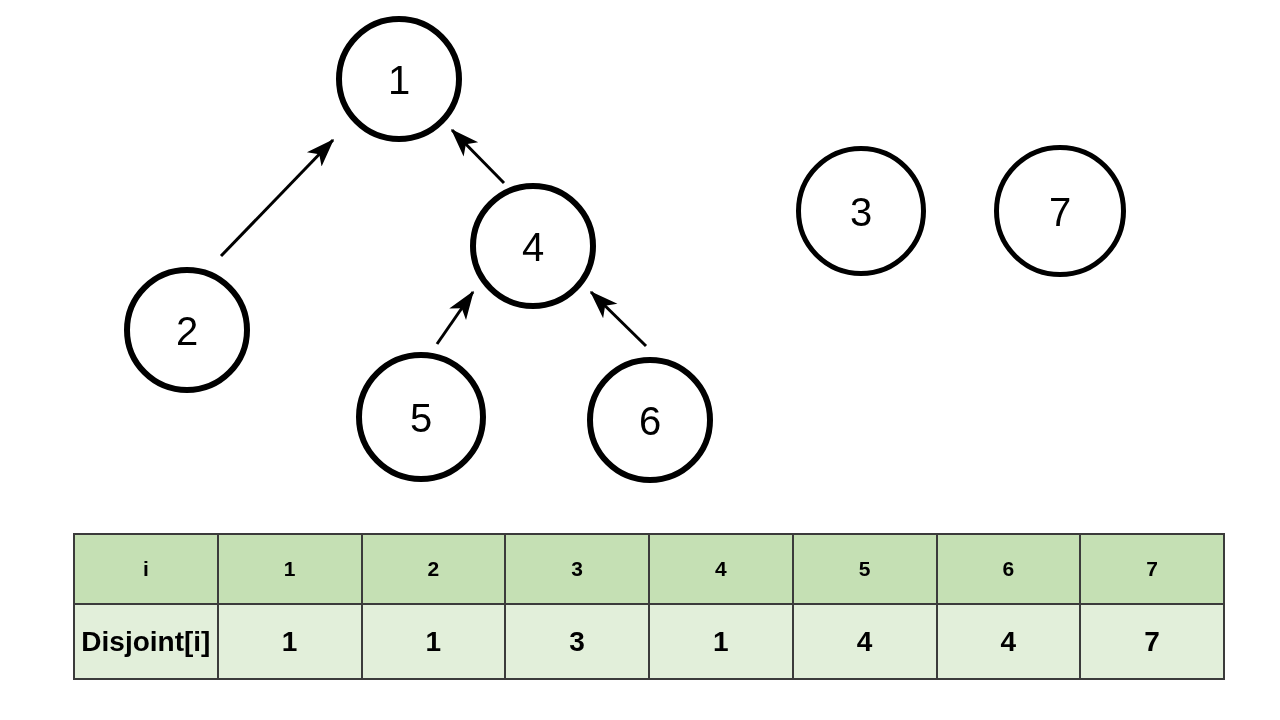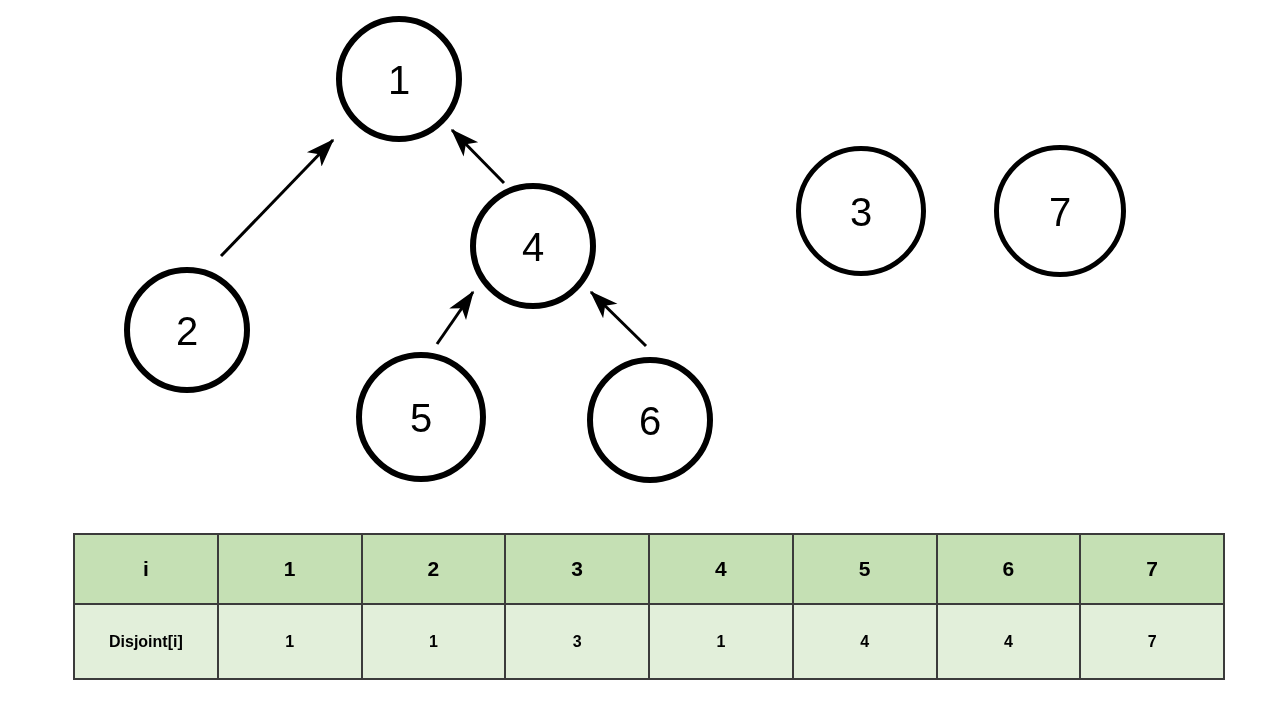--- a/index.html
+++ b/index.html
@@ -69,21 +69,21 @@
   #disjoint-table tr.header-row td {
     background: #c5e0b4;
     height: 68px;
     font-size: 21px;
     font-weight: bold;
     color: #000000;
   }
   #disjoint-table tr.data-row td {
     background: #e2efda;
     height: 73px;
-    font-size: 16px;
+    font-size: 28px;
     font-weight: bold;
     color: #000000;
   }
   #disjoint-table td.row-label {
     font-size: 22px;
     font-weight: bold;
   }
   #disjoint-table td.highlight {
     color: #c00000;
   }

